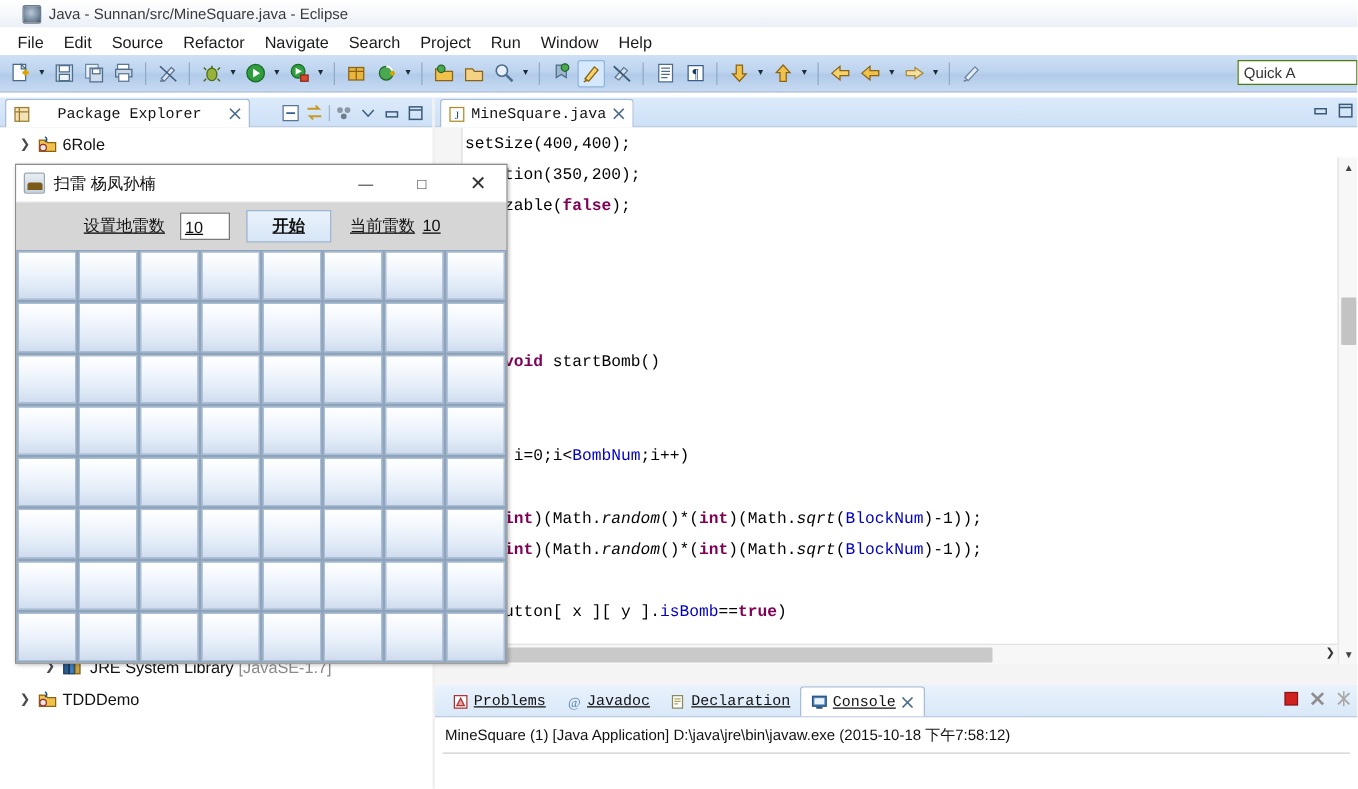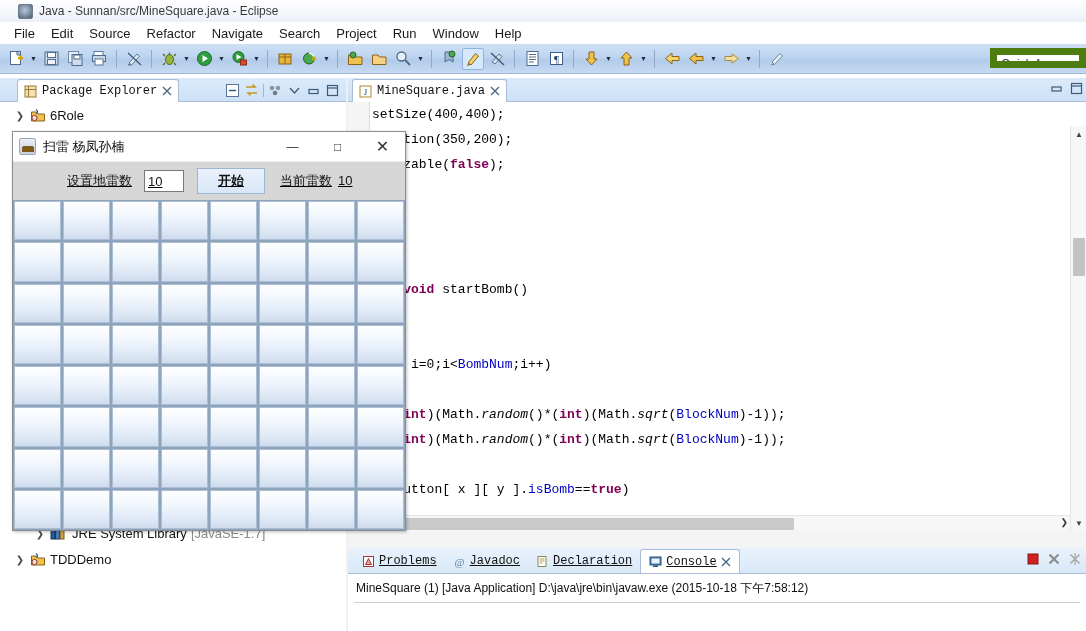--- a/index.html
+++ b/index.html
@@ -55,40 +55,40 @@
   .tb-arrow {
     width: 11px; height: 22px; flex: none;
     display: flex; align-items: center; justify-content: center;
     font-size: 7px; color: #1c2b3a;
   }
   .tb-sep { width: 1px; height: 18px; background: #93a9c6; margin: 0 5px; flex: none; }
   .ic { display: block; }
 
   .quick-access {
     position: absolute; right: 0px; top: 48px;
-    background: #ffffff; border: 7px solid #4d7c0f;
+    background: #ffffff; border: 1px solid #4d7c0f;
     height: 20px; width: 96px; padding: 2px 4px;
     font-size: 12px; color: #333; white-space: nowrap; overflow: hidden;
   }
 
   
   .pkg-panel {
     position: absolute; left: 0; top: 78px; width: 346px; height: 553px;
     background: #ffffff;
   }
   .pkg-tabrow {
     position: relative; height: 24px; width: 346px;
     background: linear-gradient(to bottom,#dcebfb 0%, #cde0f6 100%);
     border-bottom: 1px solid #a9bdd6;
   }
   .pkg-tab {
-    position: absolute; left: 17px; top: 1px; height: 23px;
+    position: absolute; left: 4px; top: 1px; height: 23px;
     background: #ffffff; border: 1px solid #a9bdd6; border-bottom: none;
     border-radius: 3px 3px 0 0;
-    display: flex; align-items: center; padding: 0 6px; gap: 5px;
+    display: flex; align-items: center; padding: 0 6px; gap: 22px;
   }
   .pkg-tab .tab-label {
     font-family: "Liberation Mono", monospace; font-size: 12px; color: #111;
     white-space: nowrap;
   }
   .pkg-tools {
     position: absolute; right: 6px; top: 2px; height: 20px;
     display: flex; align-items: center; gap: 4px;
   }
   .pkg-body {

